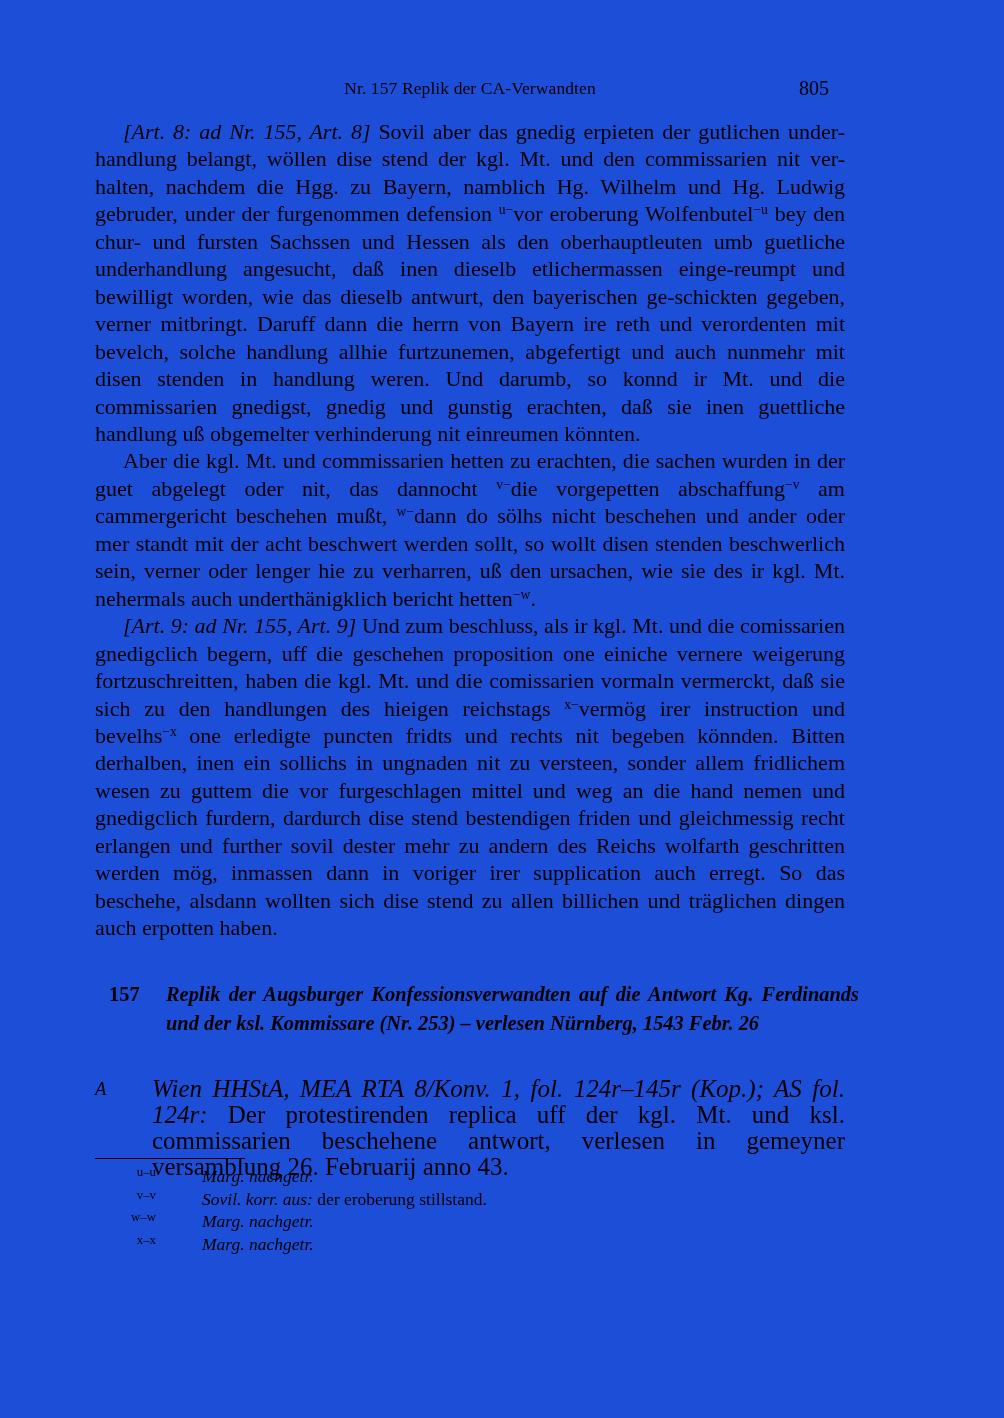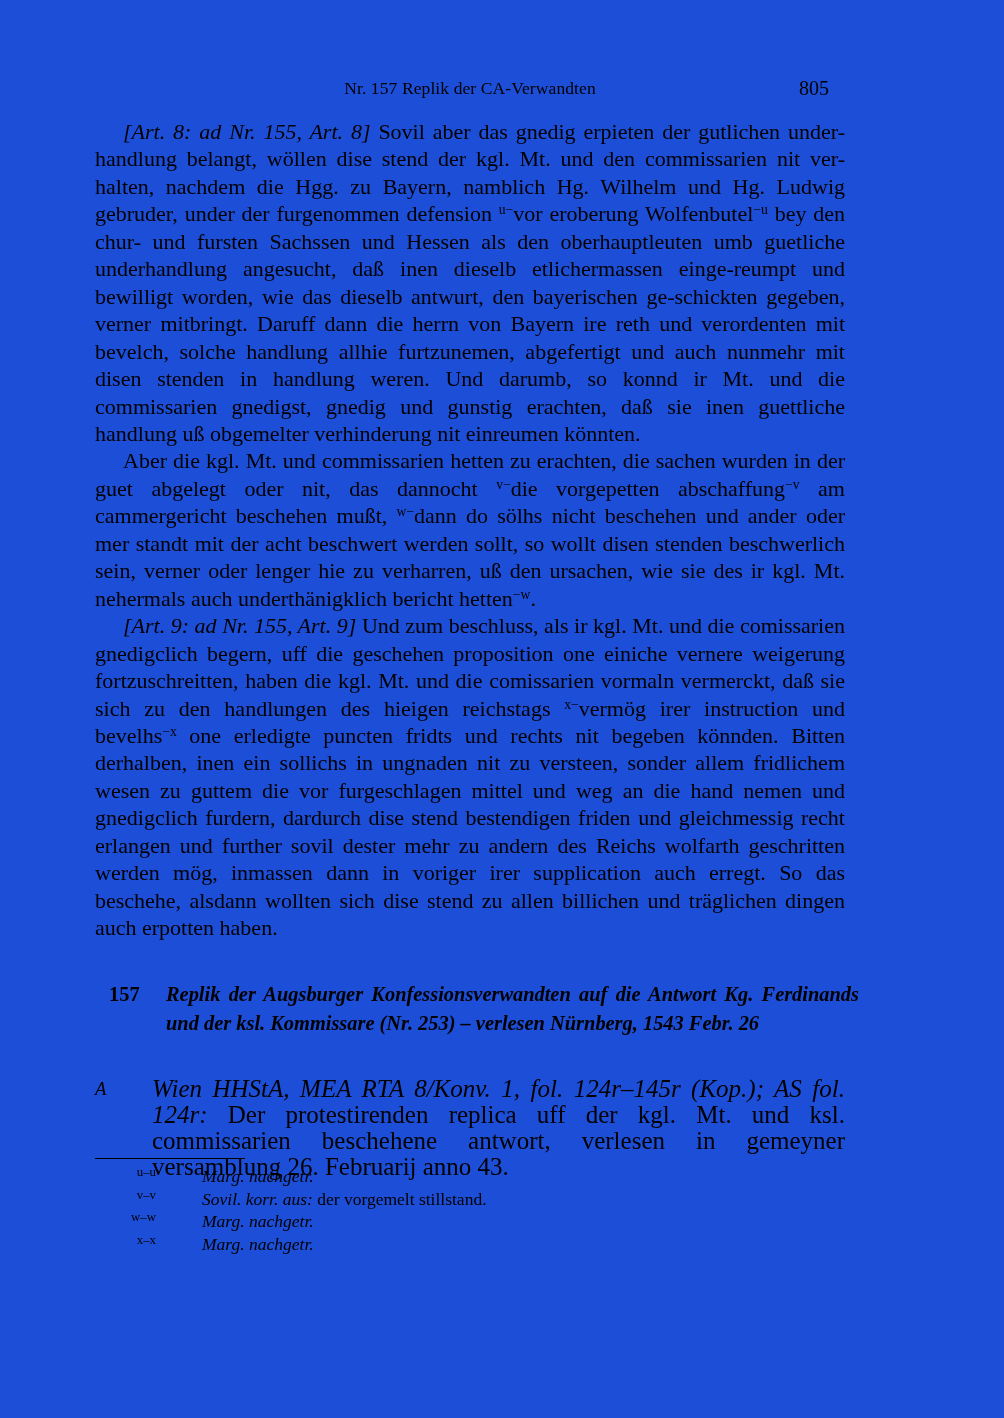--- a/index.html
+++ b/index.html
@@ -197,21 +197,21 @@
   <div class="footnotes">
     <div class="footnote-rule"></div>
 
     <div class="footnote-row">
       <div class="footnote-key">u–u</div>
       <div class="footnote-text"><span>Marg. nachgetr.</span><span class="roman"></span></div>
     </div>
 
     <div class="footnote-row">
       <div class="footnote-key">v–v</div>
-      <div class="footnote-text"><span>Sovil. korr. aus:</span><span class="roman"> der vorgemelt stillstand.</span></div>
+      <div class="footnote-text"><span>Sovil. korr. aus:</span><span class="roman"> der eroberung stillstand.</span></div>
     </div>
 
     <div class="footnote-row">
       <div class="footnote-key">w–w</div>
       <div class="footnote-text"><span>Marg. nachgetr.</span><span class="roman"></span></div>
     </div>
 
     <div class="footnote-row">
       <div class="footnote-key">x–x</div>
       <div class="footnote-text"><span>Marg. nachgetr.</span><span class="roman"></span></div>

